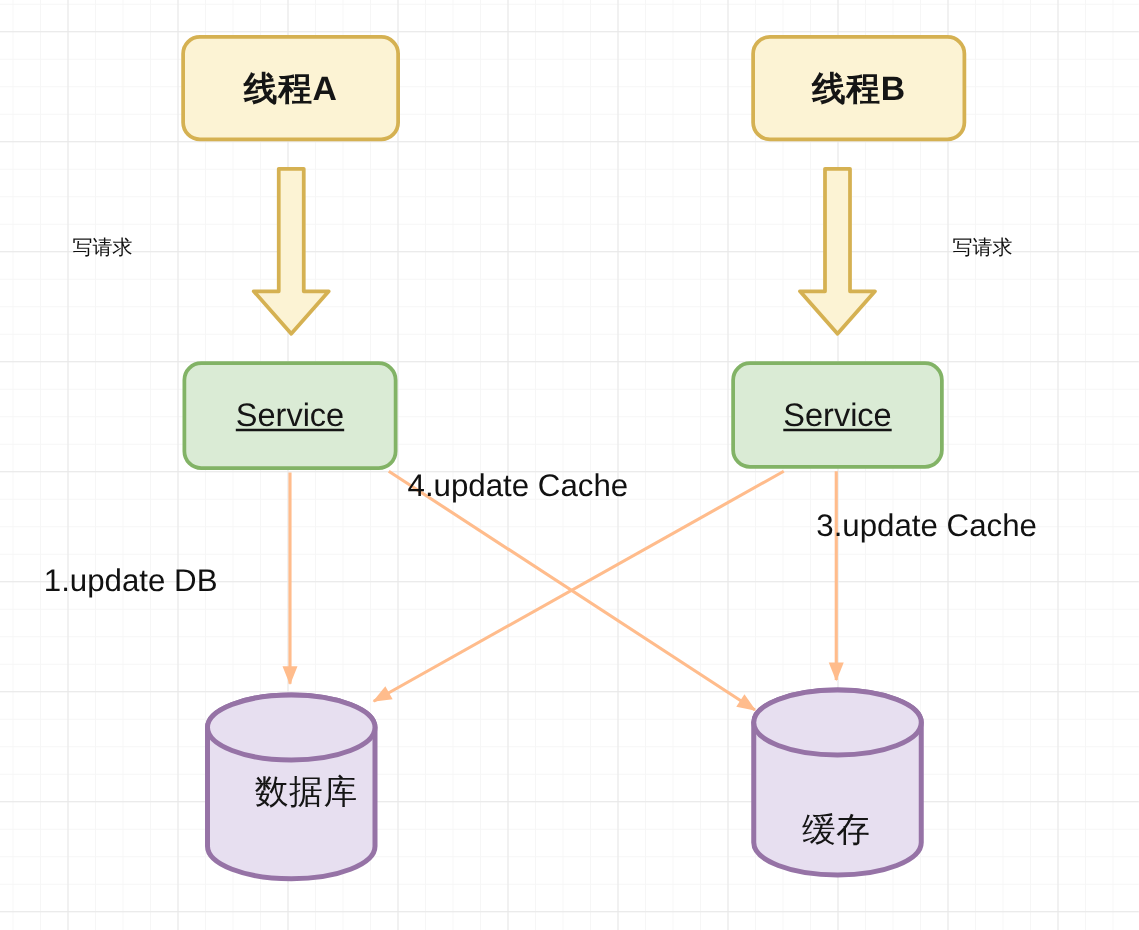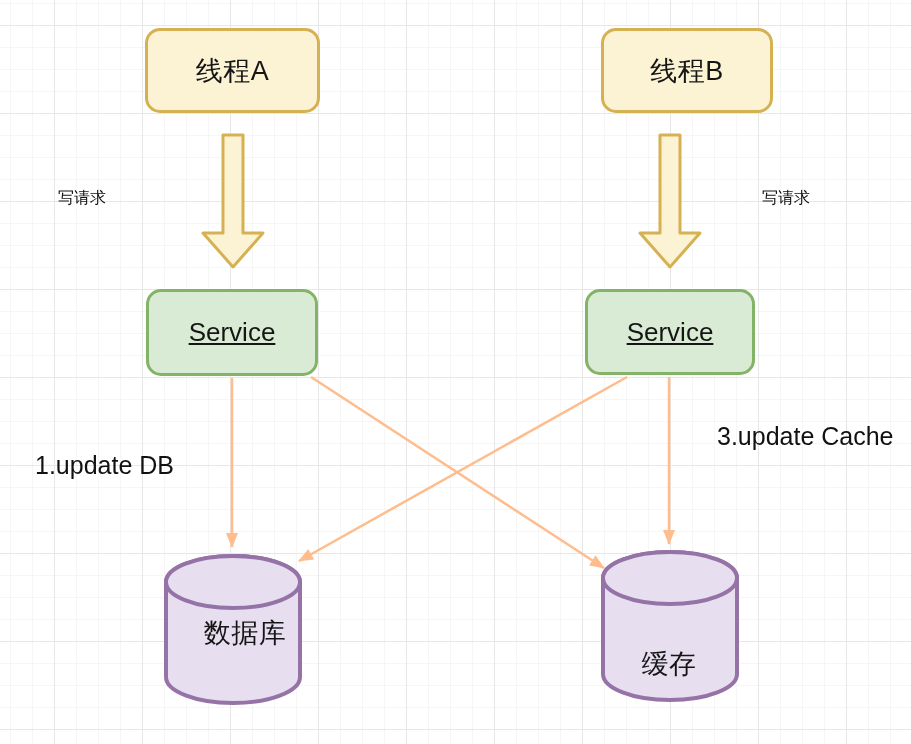--- a/index.html
+++ b/index.html
@@ -23,38 +23,38 @@
   svg.layer{position:absolute;left:0;top:0;width:911px;height:744px;}
   .node{
     position:absolute;
     box-sizing:border-box;
     display:flex;align-items:center;justify-content:center;
     border-radius:15px;
     font-size:27px;color:#151515;
     letter-spacing:.5px;
     text-align:center;
   }
-  .node.yellow{background:#fcf3d4;border:3px solid #d5b152;}
+  .node.yellow{background:#fcf3d4;border:3px solid #d5b152;font-weight:bold;}
   .node.green{background:#daebd5;border:3px solid #82b366;text-decoration:underline;}
   #thread-a{left:145px;top:28px;width:175px;height:85px;}
   #thread-b{left:583px;top:28px;width:172px;height:85px;margin-left:18px;}
   #service-a{left:146px;top:289px;width:172px;height:87px;font-size:26px;letter-spacing:0;}
   #service-b{left:585px;top:289px;width:170px;height:86px;font-size:26px;letter-spacing:0;}
   .edge-label{
     position:absolute;
     color:#111;
     white-space:nowrap;
   }
   .edge-label.cjk{font-size:16px;text-align:right;}
   .edge-label.latin{font-size:25px;}
   #lbl-write-a{left:58px;top:188px;}
   #lbl-write-b{left:762px;top:188px;}
   #lbl-step1{left:35px;top:451px;}
   #lbl-step2{left:505px;top:451px;}
-  #lbl-step3{left:717px;top:407px;margin-top:15px;}
+  #lbl-step3{left:653px;top:407px;}
   #lbl-step4{left:326px;top:375px;}
   .cyl-label{
     position:absolute;
     font-size:27px;color:#151515;
     transform:translate(-50%,-50%);
     white-space:nowrap;letter-spacing:.5px;
   }
   #lbl-db{left:233px;top:633px;margin-left:12px;}
   #lbl-cache{left:669px;top:664px;}
 </style>
@@ -102,14 +102,15 @@
     <span>Service</span>
   </div>
 
   <div class="cyl-label" id="lbl-db">数据库</div>
   <div class="cyl-label" id="lbl-cache">缓存</div>
 
   <div class="edge-label cjk" id="lbl-write-a">写请求</div>
   <div class="edge-label cjk" id="lbl-write-b">写请求</div>
   <div class="edge-label latin" id="lbl-step1">1.update DB</div>
   <div class="edge-label latin" id="lbl-step3">3.update Cache</div>
+  <div class="edge-label latin" id="lbl-step4">4.update Cache</div>
 
 </div>
 
 </body></html>

